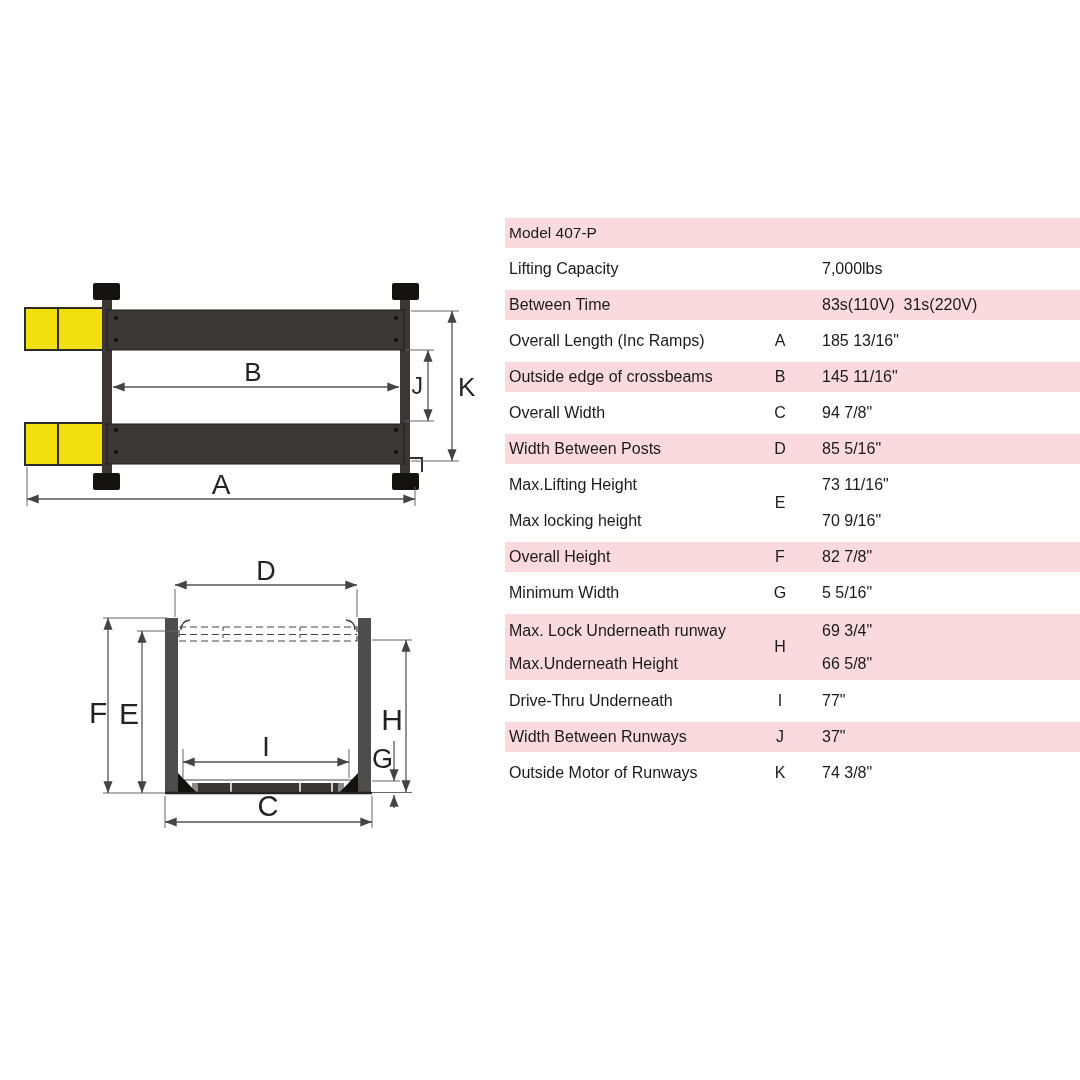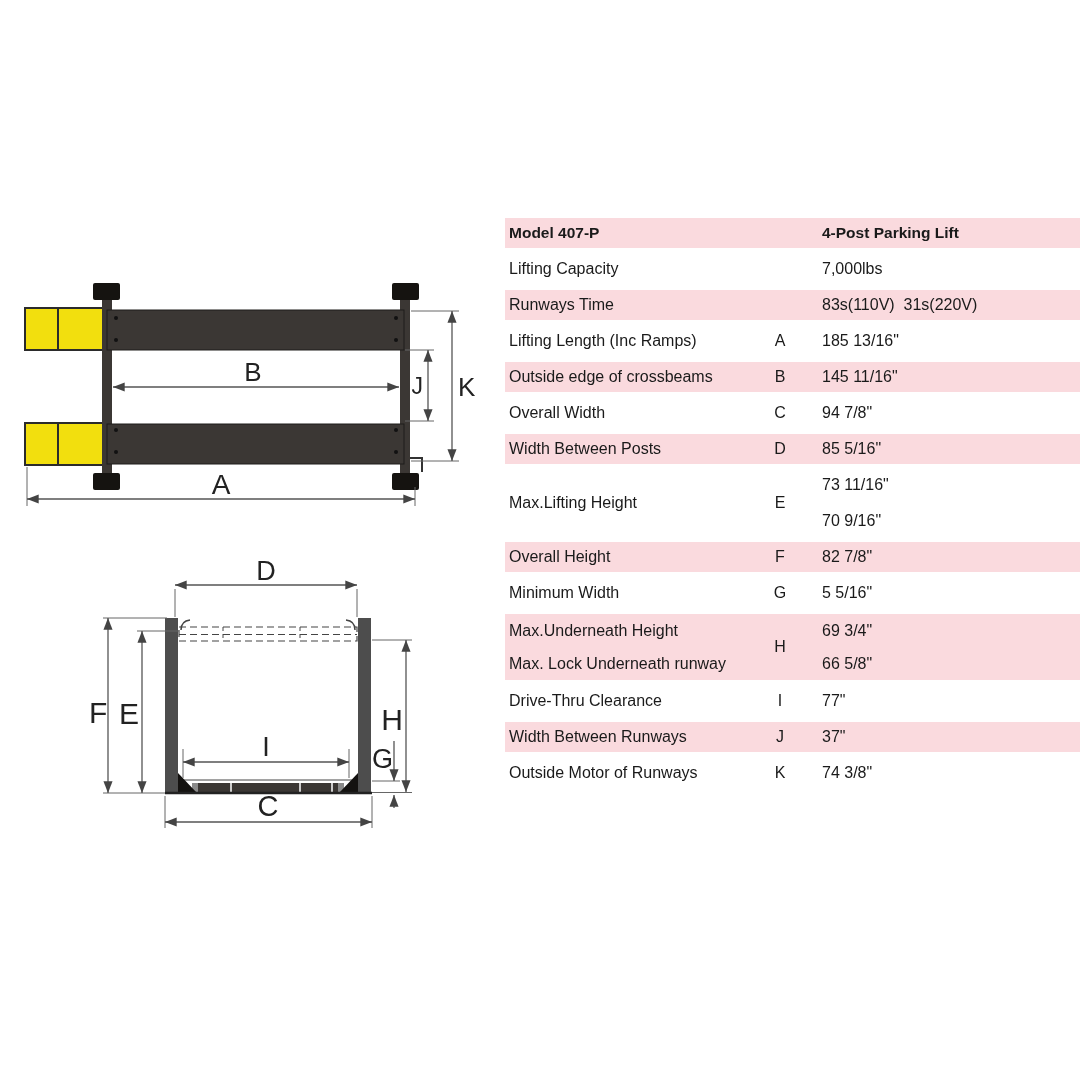--- a/index.html
+++ b/index.html
@@ -5,21 +5,21 @@
   html,body{margin:0;padding:0;background:#fff;}
   body{width:1080px;height:1080px;position:relative;font-family:"Liberation Sans",sans-serif;color:#1a1a1a;overflow:hidden;}
   #stage{position:absolute;inset:0;background:#ffffff;}
 
   
   #spec-table{position:absolute;left:505px;top:215px;width:575px;}
   .row{display:grid;grid-template-columns:245px 60px 1fr;height:36px;align-items:center;
        font-size:16px;box-sizing:border-box;}
   .row.double{height:72px;}
   .row.pink{background:#FADADE;border-top:3px solid #fff;border-bottom:3px solid #fff;}
-  .row.header{font-weight:bold;font-size:15.5px;}
+  .row.header{font-weight:normal;font-size:15.5px;}
   .cell{overflow:hidden;white-space:pre;}
   .cell.label{padding-left:4px;}
   .cell.letter{text-align:center;}
   .cell.value{padding-left:12px;}
   .dcol{display:flex;flex-direction:column;height:100%;}
   .dcol>div{flex:1;display:flex;align-items:center;white-space:pre;}
   .dcol.labels>div{padding-left:4px;}
   .dcol.values>div{padding-left:12px;}
   .letterwrap{display:flex;align-items:center;justify-content:center;height:100%;}
 
@@ -171,35 +171,34 @@
     <line class="extline" x1="165" y1="796" x2="165" y2="828"></line>
     <line class="extline" x1="372" y1="796" x2="372" y2="828"></line>
     <line class="dimline" x1="165" y1="822" x2="372" y2="822" marker-start="url(#fv-as)" marker-end="url(#fv-ae)"></line>
     <text x="268" y="816" font-size="29" text-anchor="middle">C</text>
   </svg>
 
   <div id="spec-table">
     <div class="row pink header">
       <div class="cell label">Model 407-P</div>
       <div class="cell letter"></div>
-      <div class="cell value">4-Post Parking Lift</div>
     </div>
     <div>
         <div class="row white">
           <div class="cell label">Lifting Capacity</div>
           <div class="cell letter"></div>
           <div class="cell value">7,000lbs</div>
         </div>
         <div class="row pink">
-          <div class="cell label">Runways Time</div>
+          <div class="cell label">Between Time</div>
           <div class="cell letter"></div>
           <div class="cell value">83s(110V)  31s(220V)</div>
         </div>
         <div class="row white">
-          <div class="cell label">Lifting Length (Inc Ramps)</div>
+          <div class="cell label">Overall Length (Inc Ramps)</div>
           <div class="cell letter">A</div>
           <div class="cell value">185 13/16"</div>
         </div>
         <div class="row pink">
           <div class="cell label">Outside edge of crossbeams</div>
           <div class="cell letter">B</div>
           <div class="cell value">145 11/16"</div>
         </div>
         <div class="row white">
           <div class="cell label">Overall Width</div>
@@ -207,20 +206,21 @@
           <div class="cell value">94 7/8"</div>
         </div>
         <div class="row pink">
           <div class="cell label">Width Between Posts</div>
           <div class="cell letter">D</div>
           <div class="cell value">85 5/16"</div>
         </div>
         <div class="row white double">
           <div class="dcol labels">
             <div class="">Max.Lifting Height</div>
+            <div class="">Max locking height</div>
           </div>
           <div class="letterwrap">
             <div class="">E</div>
           </div>
           <div class="dcol values">
             <div class="">73 11/16"</div>
             <div class="">70 9/16"</div>
           </div>
         </div>
         <div class="row pink">
@@ -228,33 +228,33 @@
           <div class="cell letter">F</div>
           <div class="cell value">82 7/8"</div>
         </div>
         <div class="row white">
           <div class="cell label">Minimum Width</div>
           <div class="cell letter">G</div>
           <div class="cell value">5 5/16"</div>
         </div>
         <div class="row pink double">
           <div class="dcol labels">
+            <div class="">Max. Lock Underneath runway</div>
             <div class="">Max.Underneath Height</div>
-            <div class="">Max. Lock Underneath runway</div>
           </div>
           <div class="letterwrap">
             <div class="">H</div>
           </div>
           <div class="dcol values">
             <div class="">69 3/4"</div>
             <div class="">66 5/8"</div>
           </div>
         </div>
         <div class="row white">
-          <div class="cell label">Drive-Thru Clearance</div>
+          <div class="cell label">Drive-Thru Underneath</div>
           <div class="cell letter">I</div>
           <div class="cell value">77"</div>
         </div>
         <div class="row pink">
           <div class="cell label">Width Between Runways</div>
           <div class="cell letter">J</div>
           <div class="cell value">37"</div>
         </div>
         <div class="row white">
           <div class="cell label">Outside Motor of Runways</div>

